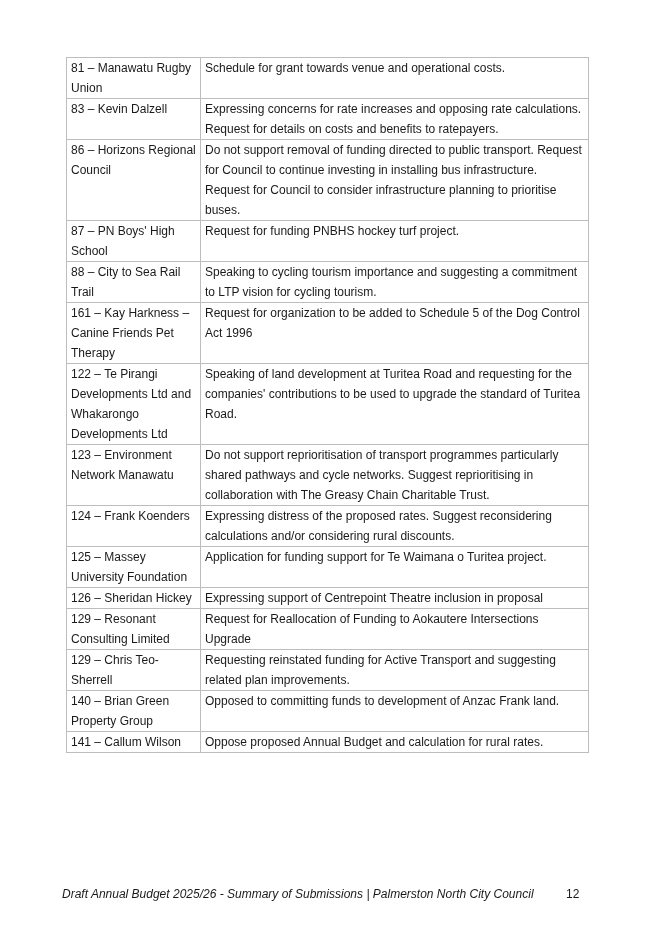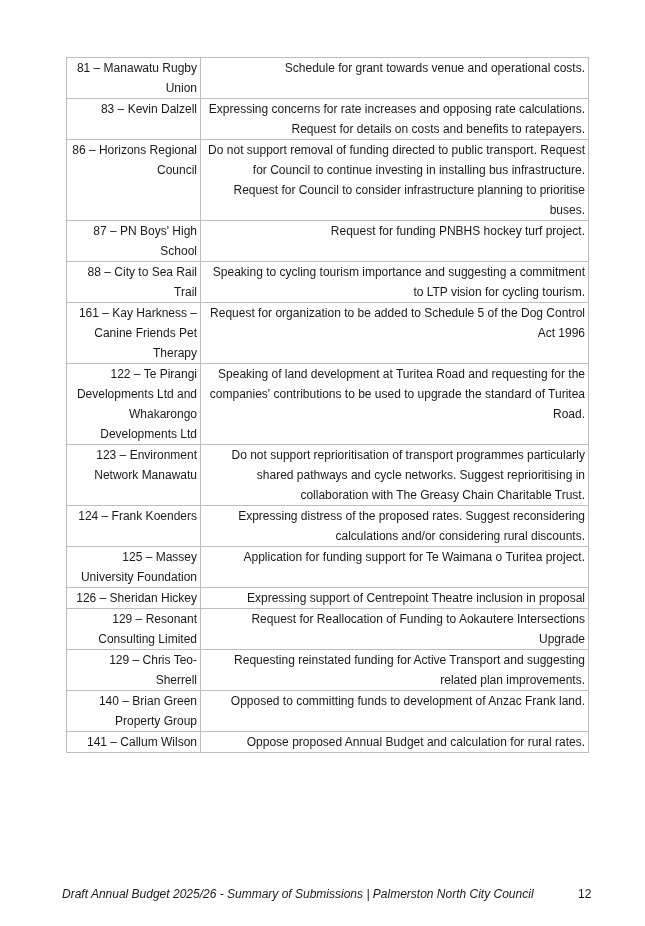--- a/index.html
+++ b/index.html
@@ -1,37 +1,37 @@
 <!DOCTYPE html>
 <html><head>
   <meta charset="utf-8">
   <style>
     html, body { margin: 0; padding: 0; background: #ffffff; }
     body {
       width: 645px; height: 926px; position: relative; overflow: hidden;
       font-family: "Liberation Sans", sans-serif; color: #1a1a1a;
     }
-    .page { position: absolute; left: 0; top: 0; width: 645px; height: 926px; text-align: right; }
+    .page { position: absolute; left: 0; top: 0; width: 645px; height: 926px; }
     table.subs {
       position: absolute; left: 66px; top: 57px; width: 522px;
       border-collapse: collapse; table-layout: fixed;
       font-size: 12px; line-height: 20px;
     }
     table.subs td {
       border: 1px solid #bdbdbd; vertical-align: top;
       padding: 0 3px 0 4px; word-wrap: break-word;
     }
     table.subs col.c1 { width: 134px; }
     table.subs col.c2 { width: 388px; }
     .footer {
       position: absolute; top: 885px; left: 62px; width: 520px;
       font-size: 12px; line-height: 18px; color: #1a1a1a;
     }
     .footer .title { position: absolute; left: 0; top: 0; white-space: nowrap; font-style: italic; }
-    .footer .pnum { position: absolute; left: 504px; top: 0; margin-left: 12px; }
+    .footer .pnum { position: absolute; left: 504px; top: 0; }
   </style>
 </head>
 <body>
 
 <div class="page">
   <table class="subs">
     <colgroup>
         <col class="c1">
         <col class="c2">
       </colgroup>

